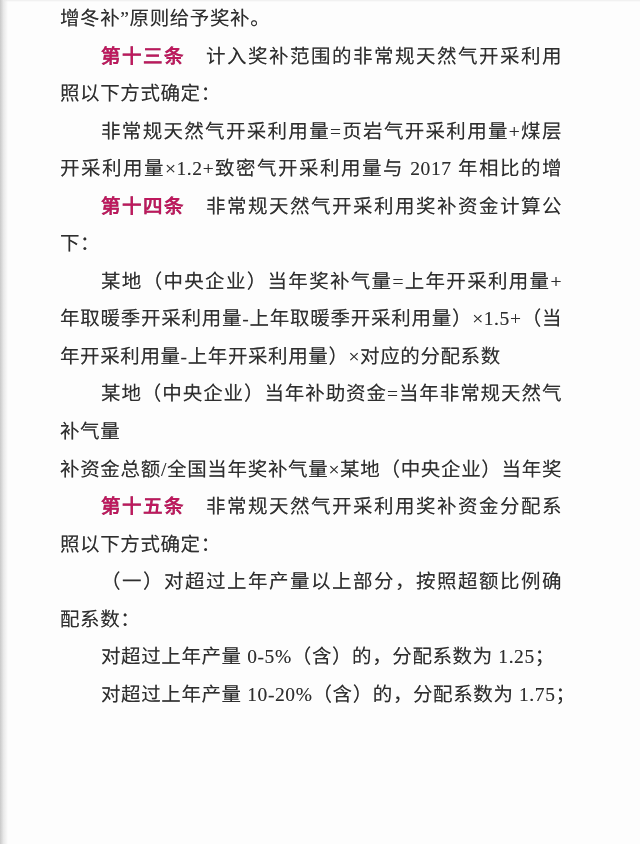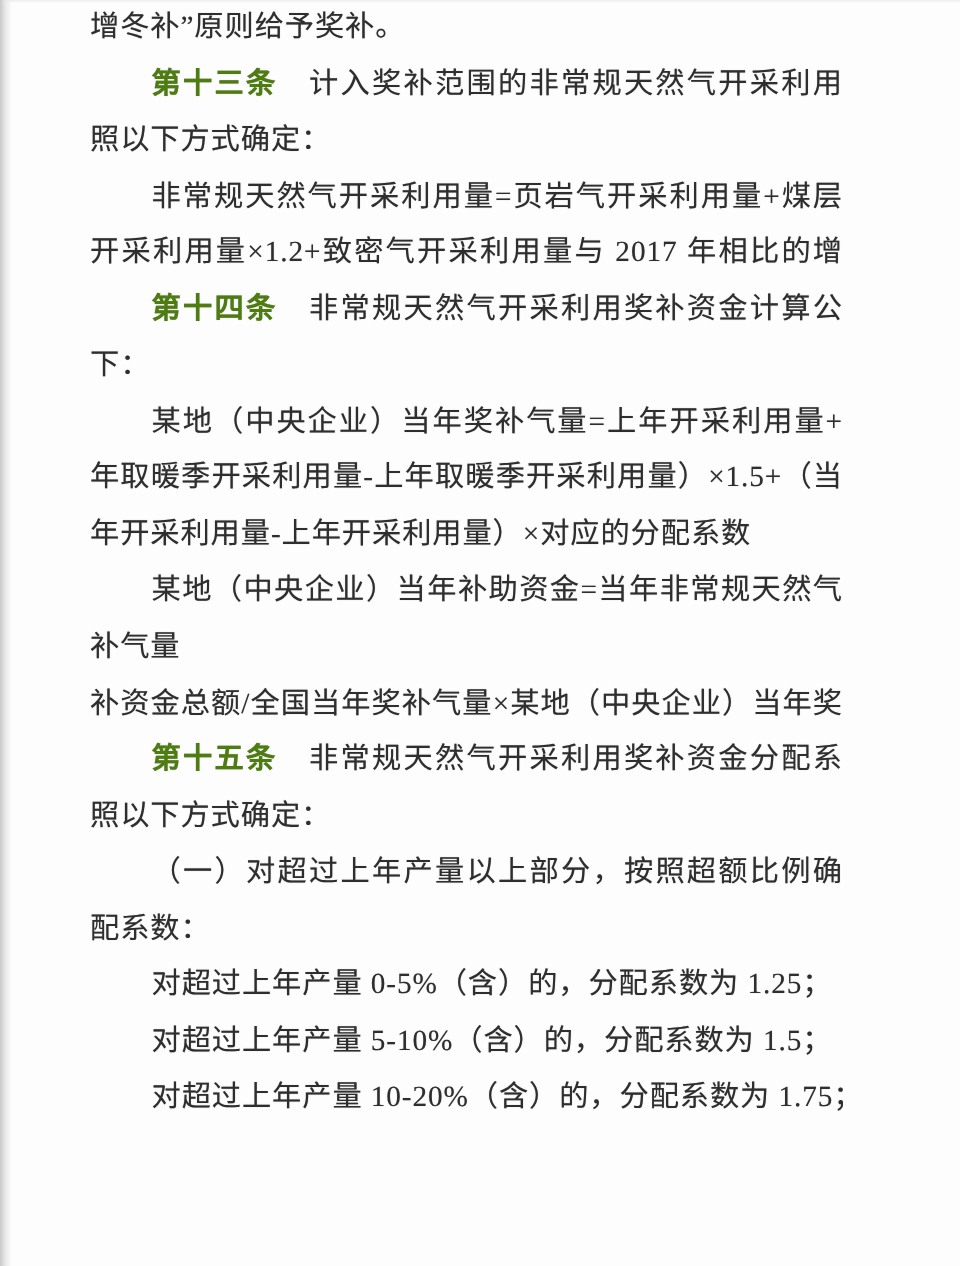--- a/index.html
+++ b/index.html
@@ -51,21 +51,21 @@
     white-space: normal;
     text-align: justify;
     text-align-last: justify;
   }
   .line.indent {
     text-indent: 41px;
   }
   .seg-bold {
     font-family: "Liberation Sans", sans-serif;
     font-weight: 700;
-    color: #4d7c0f;
+    color: #be185d;
   }
 </style>
 </head>
 <body>
 
 <div class="page">
   <div class="edge-top"></div>
   <div class="edge-left"></div>
   <div class="text-block" id="doc-lines">
       <div class="line"><span class="seg">增冬补”原则给予奖补。</span></div>
@@ -79,16 +79,15 @@
       <div class="line full"><span class="seg">年取暖季开采利用量-上年取暖季开采利用量）×1.5+（当</span></div>
       <div class="line"><span class="seg">年开采利用量-上年开采利用量）×对应的分配系数</span></div>
       <div class="line indent full"><span class="seg">某地（中央企业）当年补助资金=当年非常规天然气奖</span></div>
       <div class="line"><span class="seg">补气量</span></div>
       <div class="line full"><span class="seg">补资金总额/全国当年奖补气量×某地（中央企业）当年奖</span></div>
       <div class="line indent full"><b class="seg seg-bold">第十五条</b><span class="seg">　非常规天然气开采利用奖补资金分配系数按</span></div>
       <div class="line"><span class="seg">照以下方式确定：</span></div>
       <div class="line indent full"><span class="seg">（一）对超过上年产量以上部分，按照超额比例确定分</span></div>
       <div class="line"><span class="seg">配系数：</span></div>
       <div class="line indent"><span class="seg">对超过上年产量 0-5%（含）的，分配系数为 1.25；</span></div>
-      <div class="line indent"><span class="seg">对超过上年产量 5-10%（含）的，分配系数为 1.5；</span></div>
       <div class="line indent"><span class="seg">对超过上年产量 10-20%（含）的，分配系数为 1.75；</span></div>
     </div>
 </div>
 
 </body></html>

